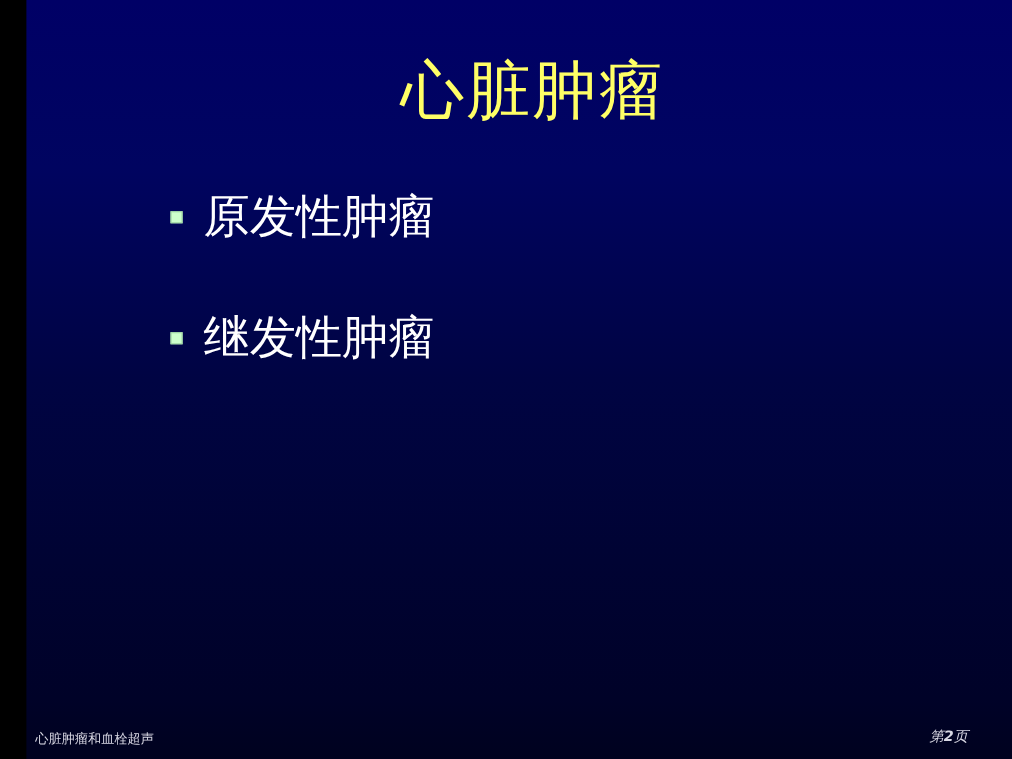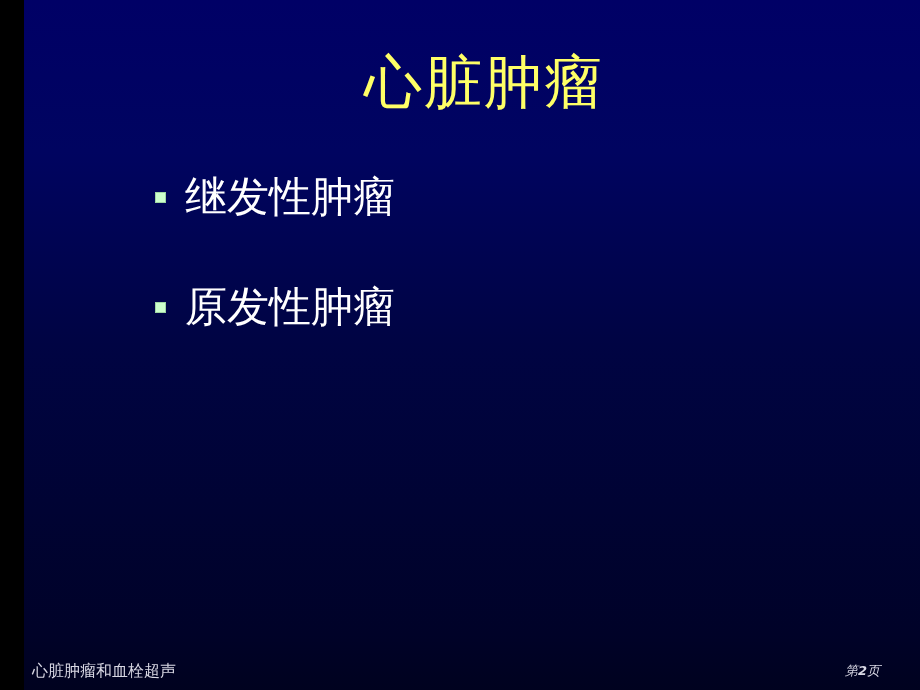--- a/index.html
+++ b/index.html
@@ -68,21 +68,21 @@
     line-height: 50px;
     font-family: "DejaVu Serif", "Liberation Serif", serif;
     white-space: nowrap;
   }
   
   #footer-left {
     position: absolute;
     left: 8px;
     bottom: 11px;
     color: #d8d8e4;
-    font-size: 16px;
+    font-size: 12px;
     line-height: 16px;
     white-space: nowrap;
   }
   #footer-page {
     position: absolute;
     right: 64px;
     bottom: 11px;
     color: #d8d8e4;
     font-size: 13px;
     line-height: 16px;
@@ -97,26 +97,26 @@
 <body>
 
 <div id="slide">
 
   <div id="title">心脏肿瘤</div>
 
   <div id="body-list">
 
     <div class="bullet-row">
       <span class="bullet-marker"></span>
-      <span class="bullet-text">继发性肿瘤</span>
+      <span class="bullet-text">原发性肿瘤</span>
     </div>
 
     <div class="bullet-row">
       <span class="bullet-marker"></span>
-      <span class="bullet-text">原发性肿瘤</span>
+      <span class="bullet-text">继发性肿瘤</span>
     </div>
 
   </div>
 
   <div id="footer-left">心脏肿瘤和血栓超声</div>
 
   <div id="footer-page">
     <span>第</span><span class="page-num">2</span><span>页</span>
   </div>
 

